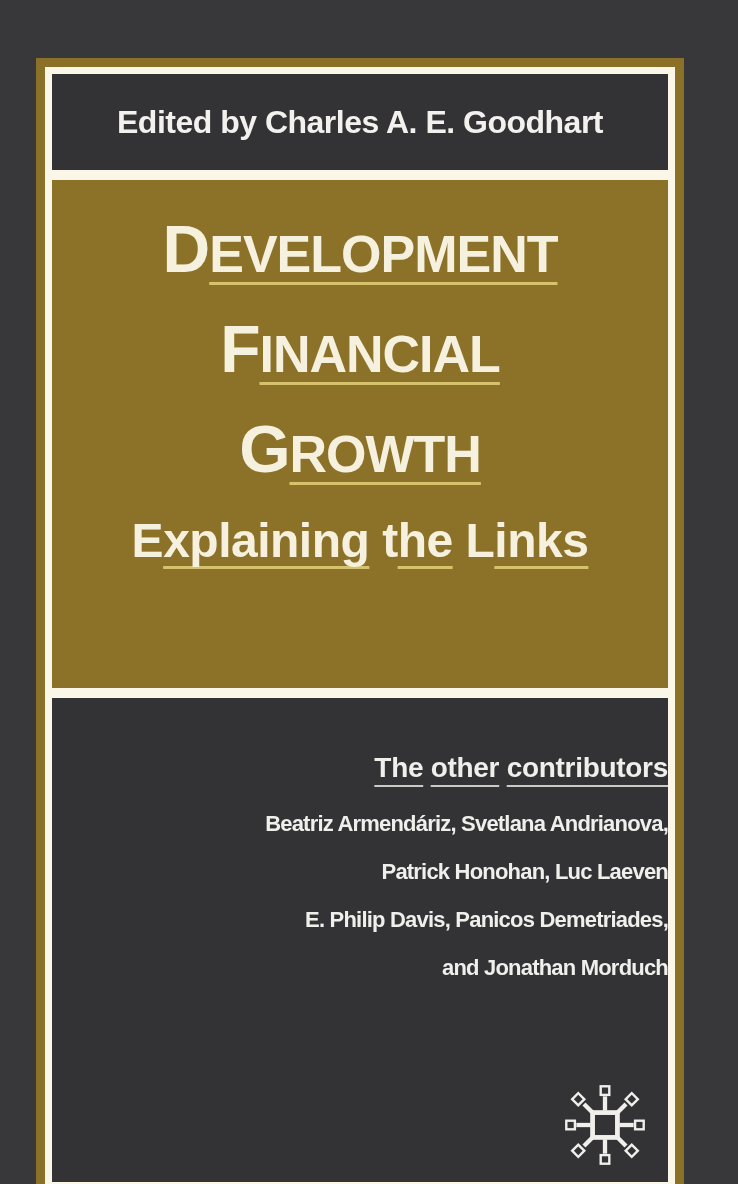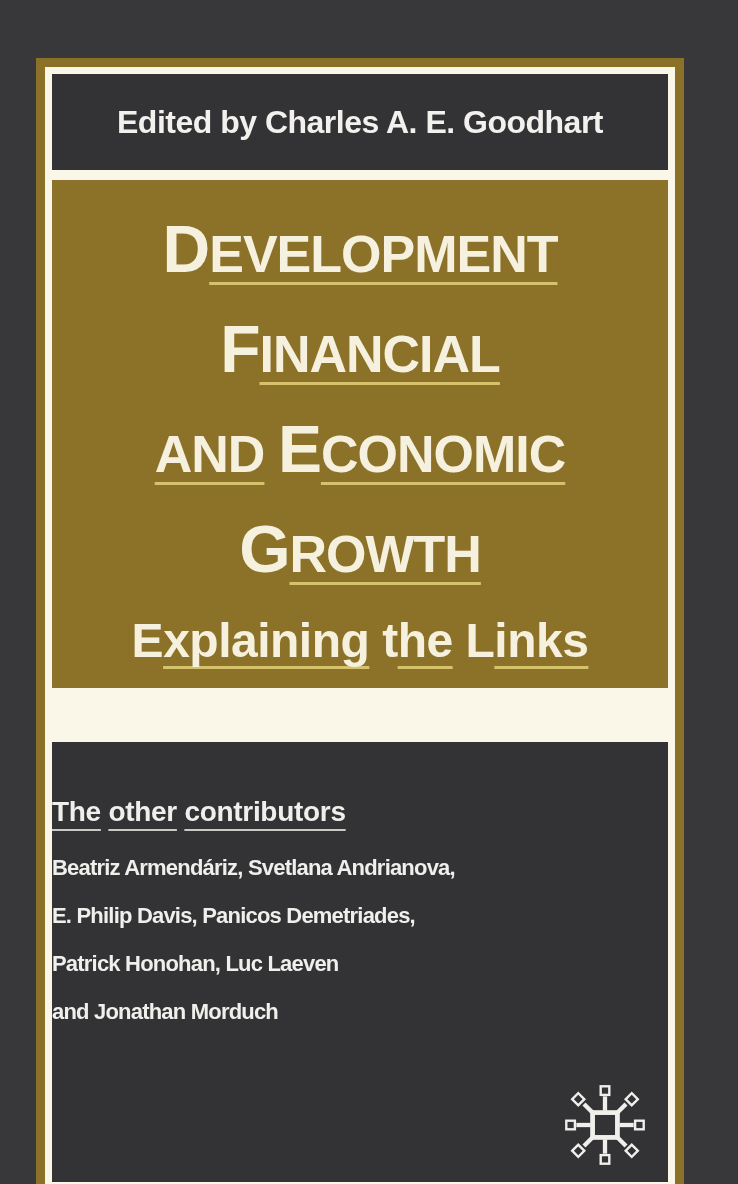--- a/index.html
+++ b/index.html
@@ -86,24 +86,23 @@
     text-align:center;
   }
   .subtitle .u-gold{
     text-underline-offset:9px;
   }
   
   .contrib-panel{
     flex:1 1 auto;
     background:var(--panel-dark);
     position:relative;
-    text-align:left;
+    text-align:right;
     color:var(--contrib-text);
     padding-top:50px;
-    margin-top:44px;
   }
   .contrib-heading{
     font-size:28px;
     font-weight:bold;
     line-height:40px;
     letter-spacing:-0.3px;
     margin-bottom:12px;
   }
   .u-gray{
     text-decoration:underline;
@@ -133,30 +132,29 @@
 <div class="frame">
   <div class="inner">
 
     <div class="editor-bar">
       <div class="editor-text">Edited by Charles A. E. Goodhart</div>
     </div>
 
     <div class="title-panel">
       <div class="title-line"><span class="big">D</span><span class="u-gold">EVELOPMENT</span></div>
       <div class="title-line"><span class="big">F</span><span class="u-gold">INANCIAL</span></div>
-      <div class="title-line"><span class="u-gold">AND</span> <span class="big">E</span><span class="u-gold">CONOMIC</span></div>
       <div class="title-line"><span class="big">G</span><span class="u-gold">ROWTH</span></div>
       <div class="subtitle"><span>E</span><span class="u-gold">xplaining</span> <span>t</span><span class="u-gold">he</span> <span>L</span><span class="u-gold">inks</span></div>
     </div>
 
     <div class="contrib-panel">
       <div class="contrib-heading"><span class="u-gray">The</span> <span class="u-gray">other</span> <span class="u-gray">contributors</span></div>
       <div class="contrib-line">Beatriz Armendáriz, Svetlana Andrianova,</div>
+      <div class="contrib-line">Patrick Honohan, Luc Laeven</div>
       <div class="contrib-line">E. Philip Davis, Panicos Demetriades,</div>
-      <div class="contrib-line">Patrick Honohan, Luc Laeven</div>
       <div class="contrib-line">and Jonathan Morduch</div>
 
       <svg class="logo" viewBox="0 0 90 90" fill="none" stroke="#f0efec">
 
         <rect x="32" y="32" width="26" height="26" stroke-width="5"></rect>
 
         <line x1="45" y1="30" x2="45" y2="15" stroke-width="4.5"></line>
         <line x1="45" y1="60" x2="45" y2="75" stroke-width="4.5"></line>
         <line x1="60" y1="45" x2="75" y2="45" stroke-width="4.5"></line>
         <line x1="30" y1="45" x2="15" y2="45" stroke-width="4.5"></line>

